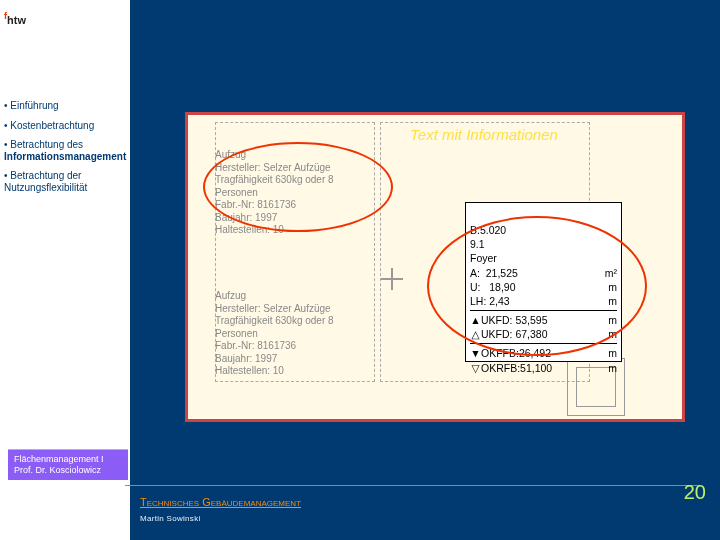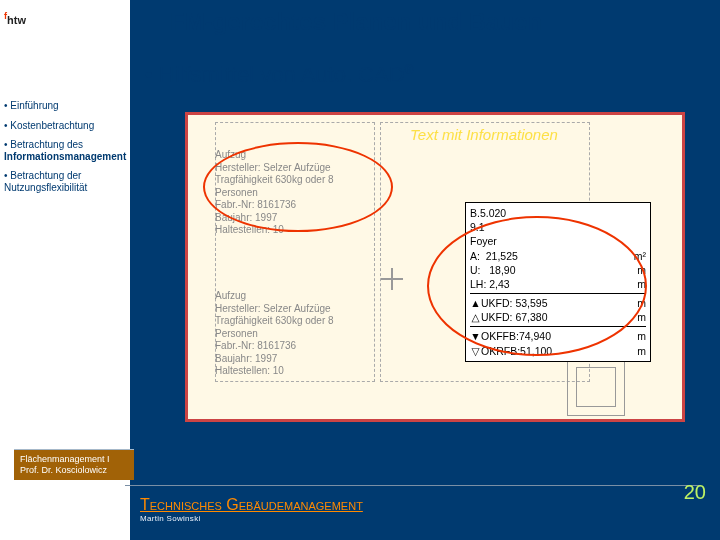--- a/index.html
+++ b/index.html
@@ -4,42 +4,42 @@
 <style>
   * { margin: 0; padding: 0; box-sizing: border-box; }
   body { width: 720px; height: 540px; background: #003a70; font-family: Arial, sans-serif; position: relative; overflow: hidden; }
   .sidebar { position: absolute; left: 0; top: 0; width: 130px; height: 540px; background: #fff; padding: 4px 4px; }
   .logo { height: 28px; background: #fff; font-size: 7px; color: #333; display: flex; align-items: center; gap: 3px; }
   .logo-mark { font-weight: bold; font-size: 11px; color: #222; }
   .logo-mark sup { color: #e30; }
   .nav { margin-top: 68px; font-size: 10px; color: #003a70; }
   .nav-item { margin-bottom: 8px; line-height: 1.15; }
   .nav-item b { font-weight: bold; }
-  .footer-block { position: absolute; bottom: 60px; left: 14px; width: 120px; background: #a16207; color: #fff; font-size: 9px; padding: 4px 6px; line-height: 1.25; border-top: 1px solid #a6b8c9; }
+  .footer-block { position: absolute; bottom: 60px; left: 8px; width: 120px; background: #8b5cf6; color: #fff; font-size: 9px; padding: 4px 6px; line-height: 1.25; border-top: 1px solid #a6b8c9; }
   .title { position: absolute; left: 170px; top: 8px; color: #003a70; font-size: 24px; font-weight: bold; }
   .subtitle { position: absolute; left: 145px; top: 62px; color: #003a70; font-size: 22px; }
   .subtitle sup { font-size: 12px; vertical-align: super; }
   .content-area { position: absolute; left: 185px; top: 112px; width: 500px; height: 310px; }
   .plan-bg { position: absolute; inset: 0; background: #fff9e6; border: 3px solid #c44; }
   .inner-box1 { position: absolute; left: 30px; top: 10px; width: 160px; height: 260px; border: 1px dashed #aaa; }
   .inner-box2 { position: absolute; left: 195px; top: 10px; width: 210px; height: 260px; border: 1px dashed #aaa; }
   .stairs { position: absolute; right: 60px; bottom: 6px; width: 58px; height: 58px; border: 1px solid #999; }
   .stairs::before { content: ""; position: absolute; inset: 8px; border: 1px solid #999; }
   .textbox1 { position: absolute; left: 30px; top: 37px; font-size: 10px; color: #888; line-height: 1.25; }
   .textbox2 { position: absolute; left: 30px; top: 178px; font-size: 10px; color: #888; line-height: 1.25; }
   .ellipse1 { position: absolute; left: 18px; top: 30px; width: 190px; height: 90px; border: 2px solid #e30; border-radius: 50%; }
   .ellipse2 { position: absolute; left: 242px; top: 104px; width: 220px; height: 140px; border: 2px solid #e30; border-radius: 50%; }
-  .info-panel { position: absolute; left: 280px; top: 90px; width: 186px; height: 160px; background: #fff; border: 1px solid #000; font-size: 10.5px; padding: 3px 4px; line-height: 1.35; }
+  .info-panel { position: absolute; left: 280px; top: 90px; width: 157px; height: 160px; background: #fff; border: 1px solid #000; font-size: 10.5px; padding: 20px 4px; line-height: 1.35; }
   .info-panel hr { margin: 2px 0; border: none; border-top: 1px solid #000; }
   .info-row { display: flex; justify-content: space-between; }
   .icon-sym { display: inline-block; width: 11px; text-align: center; }
   .ann1 { position: absolute; left: 225px; top: 14px; font-size: 15px; color: #fde047; font-style: italic; white-space: nowrap; }
   .ann2 { position: absolute; left: 90px; top: 284px; font-size: 19px; color: #003a70; font-style: italic; }
   .footer-line { position: absolute; left: 125px; top: 485px; width: 575px; height: 1px; background: #7a8fa5; }
-  .footer-left { position: absolute; left: 140px; top: 496px; color: #ff8a00; font-size: 16px; font-variant: small-caps; text-decoration: underline; }
+  .footer-left { position: absolute; left: 140px; top: 496px; color: #ff8a00; font-size: 11px; font-variant: small-caps; text-decoration: underline; }
   .footer-author { position: absolute; left: 140px; top: 514px; color: #e6effa; font-size: 8px; letter-spacing: .3px; }
   .page-num { position: absolute; right: 14px; top: 481px; color: #bef264; font-size: 20px; }
   .center-mark { position: absolute; left: 200px; top: 160px; width: 14px; height: 14px; }
   .center-mark::before { content: ""; position: absolute; left: 6px; top: -4px; width: 2px; height: 22px; background: #999; }
   .center-mark::after  { content: ""; position: absolute; top: 6px; left: -4px; height: 2px; width: 22px; background: #999; }
 </style>
 </head>
 <body>
 
 <div class="sidebar">
@@ -111,21 +111,21 @@
     <div class="info-row">
         <span><span class="icon-sym">▲</span><span>UKFD:</span> <span>53,595</span></span>
         <span>m</span>
       </div>
     <div class="info-row">
         <span><span class="icon-sym">△</span><span>UKFD:</span> <span>67,380</span></span>
         <span>m</span>
       </div>
     <hr>
     <div class="info-row">
-        <span><span class="icon-sym">▼</span><span>OKFFB:</span><span>74,940</span></span>
+        <span><span class="icon-sym">▼</span><span>OKFFB:</span><span>26,492</span></span>
         <span>m</span>
       </div>
     <div class="info-row">
         <span><span class="icon-sym">▽</span><span>OKRFB:</span><span>51,100</span></span>
         <span>m</span>
       </div>
   </div>
 
   <div class="ellipse1"></div>
   <div class="ellipse2"></div>

